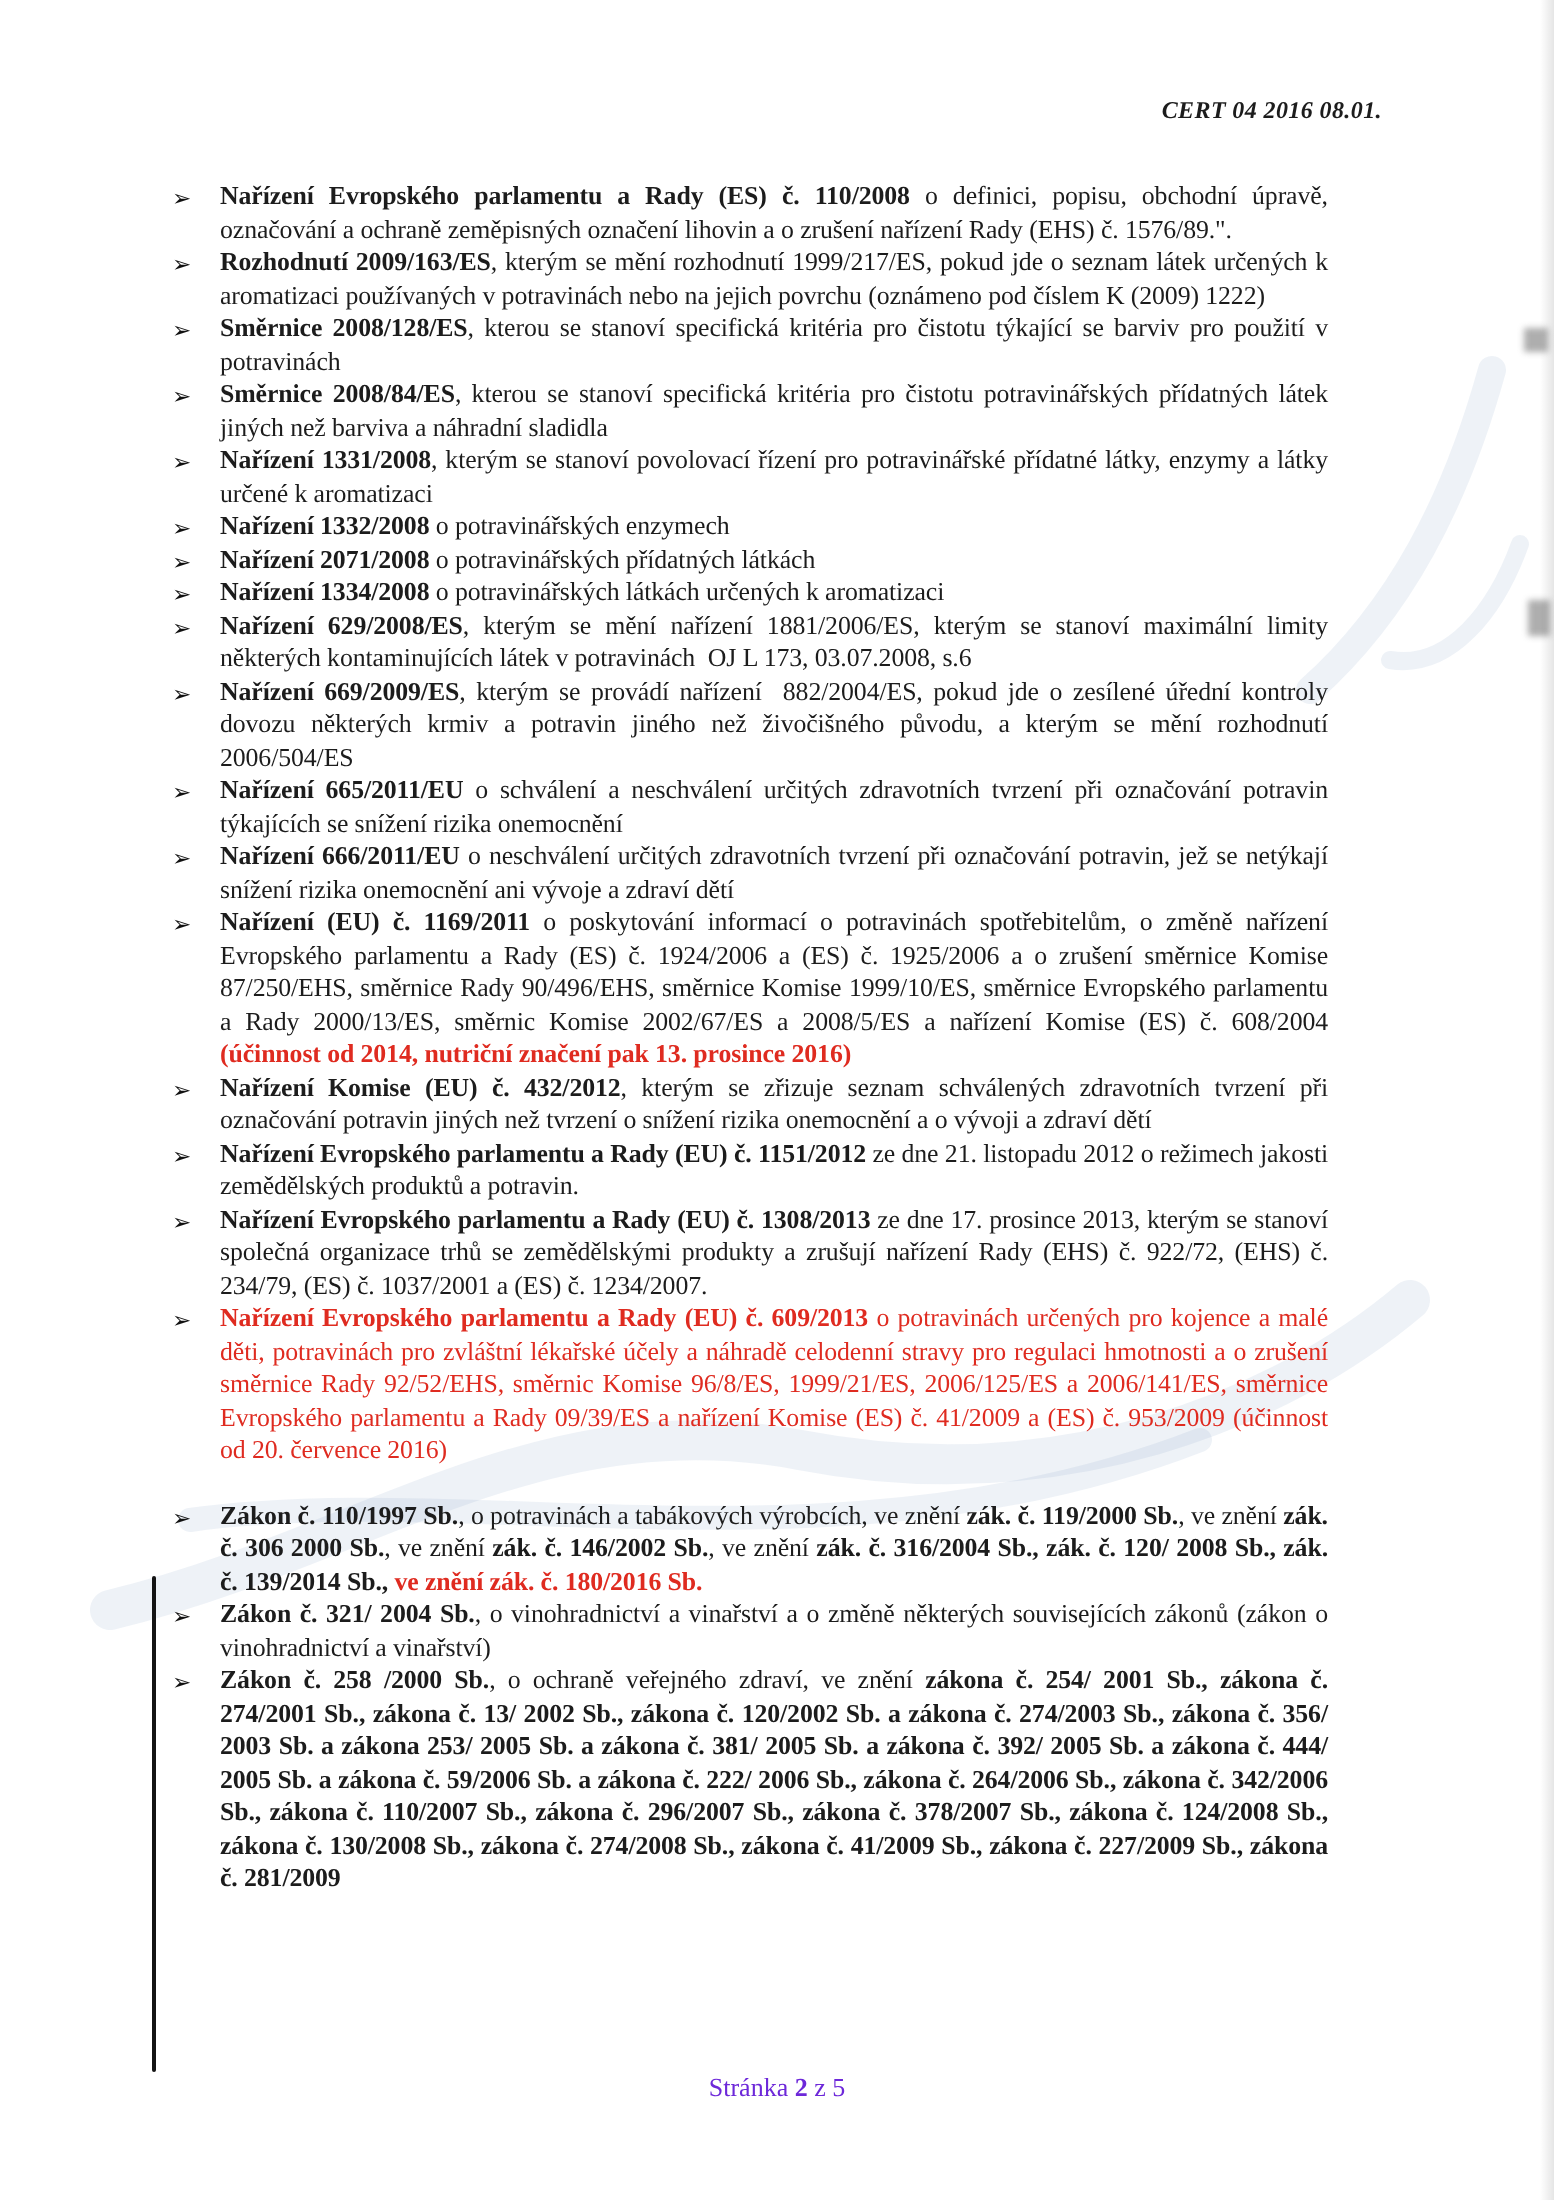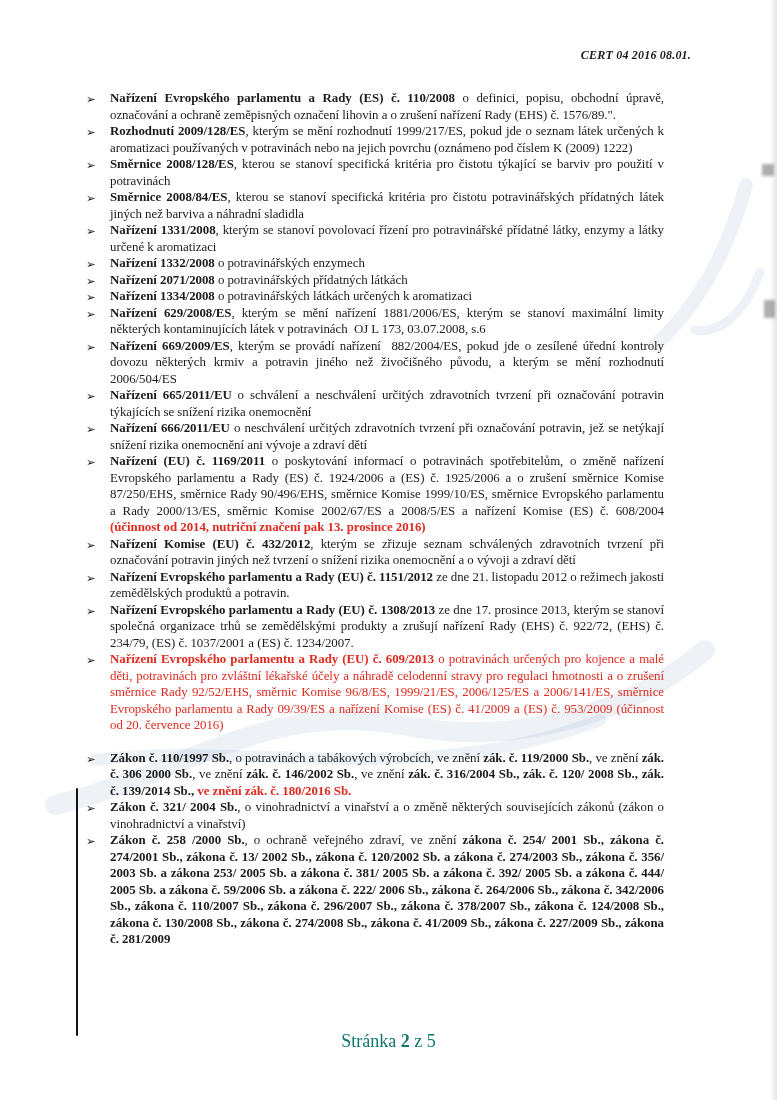--- a/index.html
+++ b/index.html
@@ -23,21 +23,21 @@
     letter-spacing:-0.05px;}
   .reg-item.gap{margin-top:16px;}
   .bullet{position:absolute;left:-24px;top:1px;font-size:11.5px;
     font-family:"DejaVu Sans", sans-serif;color:#111;}
   .seg{white-space:pre-wrap;}
   .b{font-weight:bold;margin-top:13px;}
   .r{color:var(--red,#df2b20);}
   .u{}
   
   .footer{position:absolute;left:0;bottom:48px;width:100%;text-align:center;
-    font-size:18px;color:#0f766e;}
+    font-size:13px;color:#6d28d9;}
   
   .artifact-vline{position:absolute;left:76px;top:788px;width:2px;height:248px;
     background:#141414;border-radius:1px;}
   .smudge{position:absolute;background:#9a9a9a;filter:blur(1.5px);opacity:.8;}
   .smudge.s1{right:3px;top:164px;width:12px;height:12px;}
   .smudge.s2{right:2px;top:300px;width:11px;height:18px;}
 </style>
 </head>
 <body style="--ink: #1c1c1c; --red: #df2b20;">
 
@@ -49,21 +49,21 @@
       <path d="M95,760 C240,740 420,790 600,720" stroke-width="12"></path>
       <path d="M655,345 C700,305 728,250 746,185" stroke-width="14"></path>
       <path d="M695,330 C725,335 748,305 760,272" stroke-width="9"></path>
     </g>
   </svg>
 
   <div class="doc-code">CERT  04 2016 08.01.</div>
 
   <div class="content">
       <div class="reg-item"><span class="bullet">➢</span><span class="seg b">Nařízení Evropského parlamentu a Rady (ES) č. 110/2008</span><span class="seg"> o definici, popisu, obchodní úpravě, označování a ochraně zeměpisných označení lihovin a o zrušení nařízení Rady (EHS) č. 1576/89.".</span></div>
-      <div class="reg-item"><span class="bullet">➢</span><span class="seg b">Rozhodnutí 2009/128/ES</span><span class="seg">, kterým se mění rozhodnutí 1999/217/ES, pokud jde o seznam látek určených k aromatizaci používaných v potravinách nebo na jejich povrchu (oznámeno pod číslem K (2009) 1222)</span></div>
+      <div class="reg-item"><span class="bullet">➢</span><span class="seg b">Rozhodnutí 2009/163/ES</span><span class="seg">, kterým se mění rozhodnutí 1999/217/ES, pokud jde o seznam látek určených k aromatizaci používaných v potravinách nebo na jejich povrchu (oznámeno pod číslem K (2009) 1222)</span></div>
       <div class="reg-item"><span class="bullet">➢</span><span class="seg b">Směrnice 2008/128/ES</span><span class="seg">, kterou se stanoví specifická kritéria pro čistotu týkající se barviv pro použití v potravinách</span></div>
       <div class="reg-item"><span class="bullet">➢</span><span class="seg b">Směrnice 2008/84/ES</span><span class="seg">, kterou se stanoví specifická kritéria pro čistotu potravinářských přídatných látek jiných než barviva a náhradní sladidla</span></div>
       <div class="reg-item"><span class="bullet">➢</span><span class="seg b">Nařízení 1331/2008</span><span class="seg">, kterým se stanoví povolovací řízení pro potravinářské přídatné látky, enzymy a látky určené k aromatizaci</span></div>
       <div class="reg-item"><span class="bullet">➢</span><span class="seg b">Nařízení 1332/2008</span><span class="seg"> o potravinářských enzymech</span></div>
       <div class="reg-item"><span class="bullet">➢</span><span class="seg b">Nařízení 2071/2008</span><span class="seg"> o potravinářských přídatných látkách</span></div>
       <div class="reg-item"><span class="bullet">➢</span><span class="seg b">Nařízení 1334/2008</span><span class="seg"> o potravinářských látkách určených k aromatizaci</span></div>
       <div class="reg-item"><span class="bullet">➢</span><span class="seg b">Nařízení 629/2008/ES</span><span class="seg">, kterým se mění nařízení 1881/2006/ES, kterým se stanoví maximální limity některých kontaminujících látek v potravinách  OJ L 173, 03.07.2008, s.6</span></div>
       <div class="reg-item"><span class="bullet">➢</span><span class="seg b">Nařízení 669/2009/ES</span><span class="seg">, kterým se provádí nařízení  882/2004/ES, pokud jde o zesílené úřední kontroly dovozu některých krmiv a potravin jiného než živočišného původu, a kterým se mění rozhodnutí 2006/504/ES</span></div>
       <div class="reg-item"><span class="bullet">➢</span><span class="seg b">Nařízení 665/2011/EU</span><span class="seg"> o schválení a neschválení určitých zdravotních tvrzení při označování potravin týkajících se snížení rizika onemocnění</span></div>
       <div class="reg-item"><span class="bullet">➢</span><span class="seg b">Nařízení 666/2011/EU</span><span class="seg"> o neschválení určitých zdravotních tvrzení při označování potravin, jež se netýkají snížení rizika onemocnění ani vývoje a zdraví dětí</span></div>

